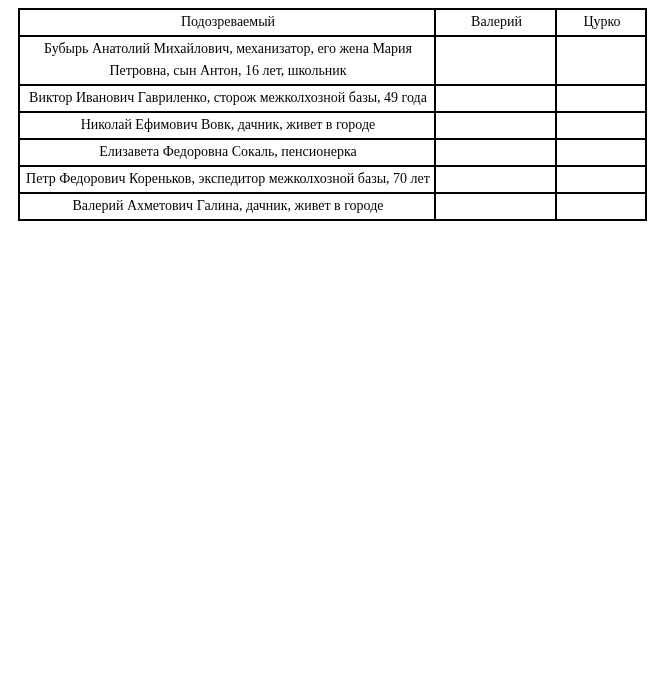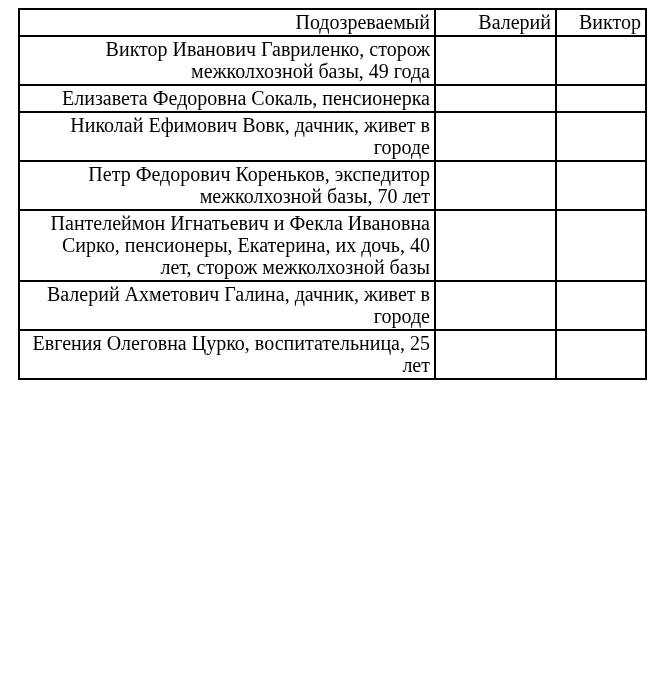--- a/index.html
+++ b/index.html
@@ -20,23 +20,23 @@
     top: 8px;
     width: 627px;
     border-collapse: collapse;
     table-layout: fixed;
     background: #ffffff;
   }
   .doc-table th,
   .doc-table td {
     border: 2px solid #000000;
     vertical-align: top;
-    text-align: right;
+    text-align: center;
     font-weight: normal;
-    font-size: 20px;
+    font-size: 14px;
     line-height: 22px;
     padding: 1px 4px 2px 6px;
     white-space: pre-wrap;
     overflow: hidden;
   }
   .col-suspect { width: 416px; }
   .col-motive  { width: 121px; }
   .col-alibi   { width: 90px;  }
 </style>
 </head>
@@ -45,64 +45,59 @@
 <table class="doc-table">
   <colgroup>
     <col class="col-suspect">
     <col class="col-motive">
     <col class="col-alibi">
   </colgroup>
   <thead>
     <tr>
       <th>Подозреваемый</th>
       <th>Валерий</th>
-      <th>Виктор</th>
+      <th>Цурко</th>
     </tr>
   </thead>
   <tbody id="rows-body">
+  <tr>
+    <td>Бубырь Анатолий Михайлович, механизатор, его жена Мария Петровна, сын Антон, 16 лет, школьник</td>
+    <td></td>
+    <td></td>
+  </tr>
 
 
 
 
   <tr>
     <td>Виктор Иванович Гавриленко, сторож межколхозной базы, 49 года</td>
     <td></td>
     <td></td>
   </tr>
 
 
   <tr>
-    <td>Елизавета Федоровна Сокаль, пенсионерка</td>
+    <td>Николай Ефимович Вовк, дачник, живет в городе</td>
     <td></td>
     <td></td>
   </tr>
 
   <tr>
-    <td>Николай Ефимович Вовк, дачник, живет в городе</td>
+    <td>Елизавета Федоровна Сокаль, пенсионерка</td>
     <td></td>
     <td></td>
   </tr>
 
   <tr>
     <td>Петр Федорович Кореньков, экспедитор межколхозной базы, 70 лет</td>
     <td></td>
     <td></td>
   </tr>
 
-  <tr>
-    <td>Пантелеймон Игнатьевич и Фекла Ивановна Сирко, пенсионеры, Екатерина, их дочь, 40 лет, сторож межколхозной базы</td>
-    <td></td>
-    <td></td>
-  </tr>
 
   <tr>
     <td>Валерий Ахметович Галина, дачник, живет в городе</td>
     <td></td>
     <td></td>
   </tr>
 
-  <tr>
-    <td>Евгения Олеговна Цурко, воспитательница, 25 лет</td>
-    <td></td>
-    <td></td>
-  </tr>
 </tbody>
 </table>
 
 </body></html>

